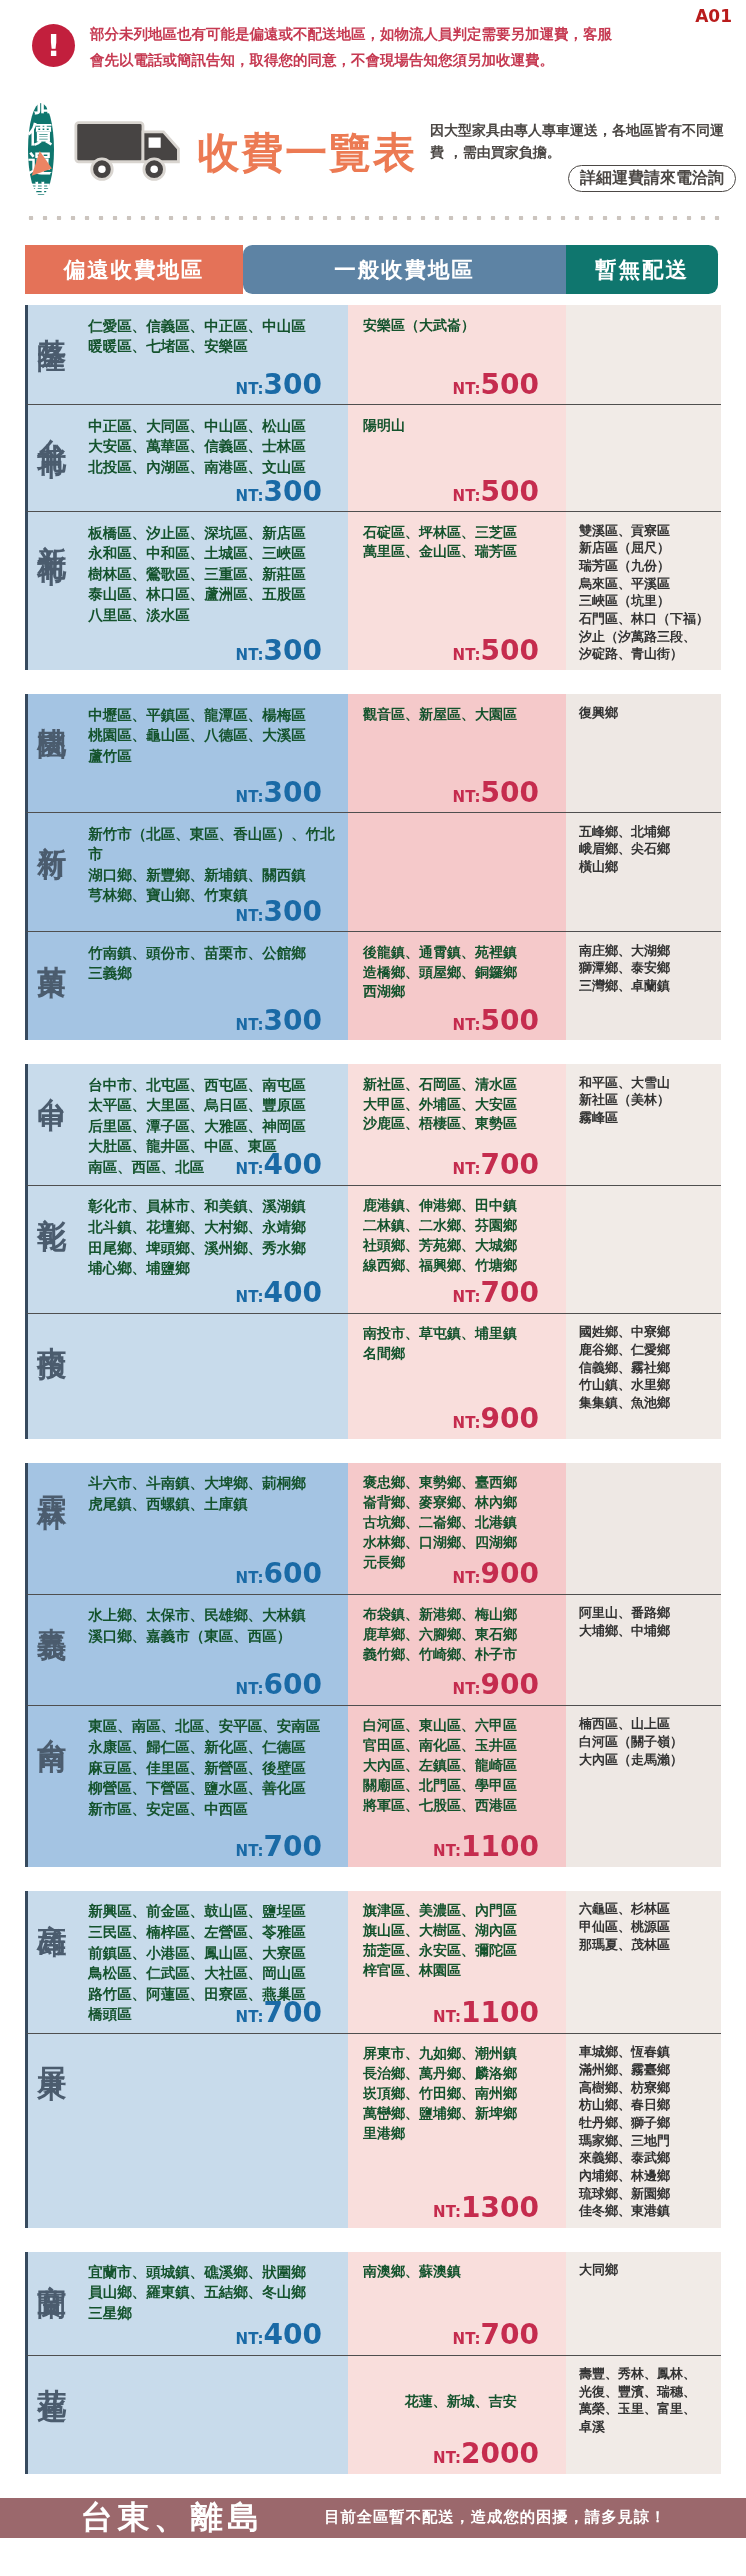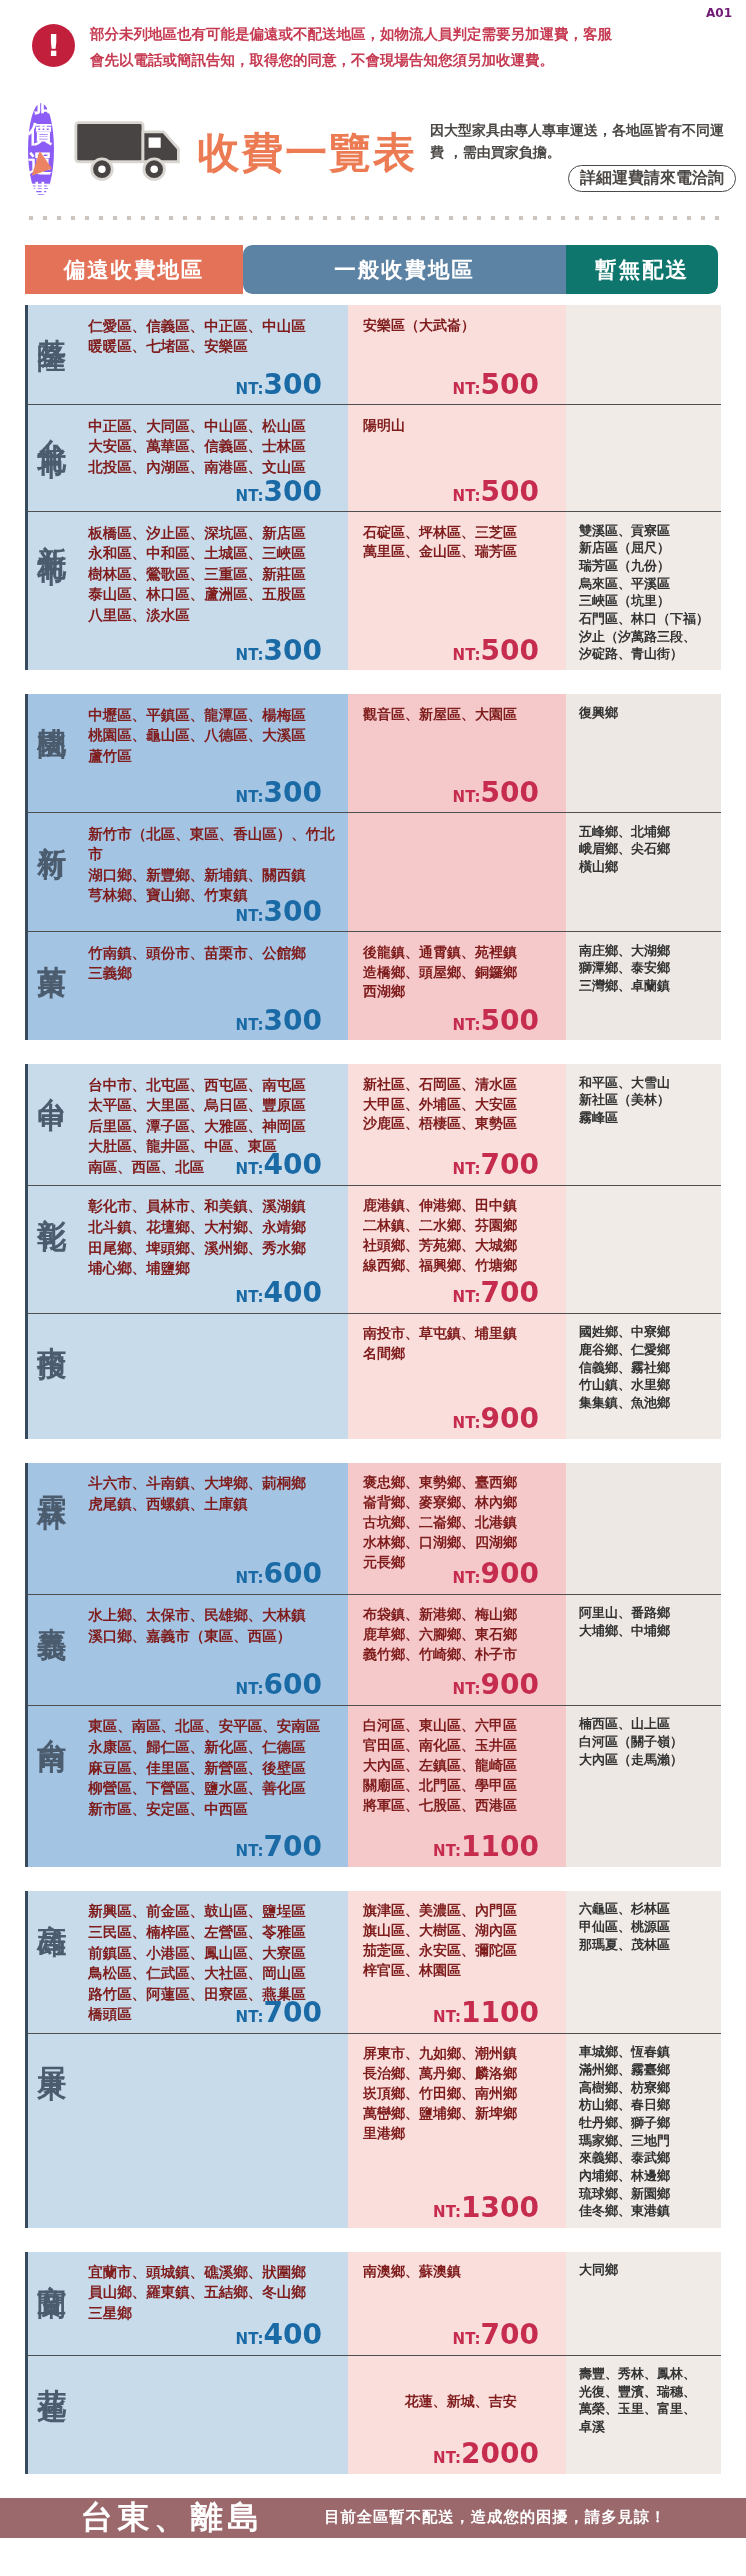--- a/index.html
+++ b/index.html
@@ -3,29 +3,29 @@
 <meta charset="utf-8">
 <style>
   html,body{margin:0;padding:0;}
   body{
     width:747px;height:2576px;overflow:hidden;position:relative;
     background:#ffffff;
     font-family:"DejaVu Sans","Liberation Sans",sans-serif;
     -webkit-font-smoothing:antialiased;
   }
   
-  .page-code{position:absolute;top:5.6px;right:15px;font-size:12px;font-weight:bold;color:#701a75;}
+  .page-code{position:absolute;top:5.6px;right:15px;font-size:17px;font-weight:bold;color:#b91c1c;}
   
   .warning{display:flex;align-items:flex-start;margin:20.5px 26px 0 32px;}
   .warn-icon{flex:0 0 43px;width:43px;height:43px;border-radius:50%;background:#c21f3d;
     color:#fff;font-size:30px;font-weight:bold;display:flex;align-items:center;justify-content:center;margin-top:3.7px;}
   .warn-text{margin-left:15px;color:#c63a52;font-weight:bold;font-size:14.5px;line-height:1.85;white-space:pre-line;}
   
   .brand{display:flex;align-items:center;margin:22.4px 22.4px 0 28px;position:relative;height:105px;}
-  .bubble{position:relative;width:93px;height:93px;border-radius:50%;background:#8b5cf6;color:#fff;
+  .bubble{position:relative;width:93px;height:93px;border-radius:50%;background:#0f766e;color:#fff;
     display:flex;flex-direction:column;align-items:flex-start;justify-content:center;font-size:24px;font-weight:bold;line-height:1.25;letter-spacing:1.9px;}
   .bubble::after{content:"";position:absolute;right:-11.2px;bottom:15px;width:0;height:0;
     border:13px solid transparent;border-left:17px solid #ec8463;transform:rotate(18deg);}
   .truck{margin:9.3px 13px 0 20.5px;}
   .big-title{font-size:42px;font-weight:bold;color:#ec7a53;letter-spacing:1.9px;margin-top:7.5px;white-space:nowrap;}
   .sub-block{margin-left:13px;margin-top:13px;width:308px;}
   .subtitle{font-size:14px;font-weight:bold;color:#4c4845;line-height:1.6;}
   .pill{display:inline-block;border:1.9px solid #4c4845;border-radius:15px;padding:1.9px 11.2px;
     font-size:16px;font-weight:bold;color:#4c4845;margin-top:1.9px;margin-left:138px;white-space:nowrap;}
   
@@ -50,21 +50,21 @@
   .cell.general{width:271px;padding:10.3px 7.5px 7.5px 11.2px;}
   .cell.remote{width:218px;padding:10.3px 7.5px 7.5px 15px;}
   .cell.none{width:155px;padding:9.3px 3.7px 7.5px 13px;}
   
   .group.light .cell.label,.group.light .cell.general{background:#c8dbeb;}
   .group.light .cell.remote{background:#f9dedc;}
   .group.light .cell.none{background:#f1ebe7;}
   .group.dark .cell.label,.group.dark .cell.general{background:#a4c4e3;}
   .group.dark .cell.remote{background:#f5c9ca;}
   .group.dark .cell.none{background:#eee8e4;}
-  .areas{font-size:14.5px;font-weight:bold;color:#7f1d1d;line-height:1.42;white-space:pre-line;}
+  .areas{font-size:14.5px;font-weight:bold;color:#14532d;line-height:1.42;white-space:pre-line;}
   .cell.none .areas{font-size:13px;line-height:1.36;color:#333;}
   .cell.remote .areas{font-size:14px;}
   .cell.v-center{display:flex;align-items:center;justify-content:center;}
   .cell.v-center .areas{margin-bottom:28px;}
   .price{position:absolute;bottom:5.6px;right:26px;font-weight:bold;white-space:nowrap;line-height:1;}
   .cell.remote .price{right:27px;}
   .price .nt{font-size:15px;letter-spacing:0;}
   .price .num{font-size:28px;}
   .price.p-general{color:#1a6aa6;}
   .price.p-remote{color:#c52c4e;}

